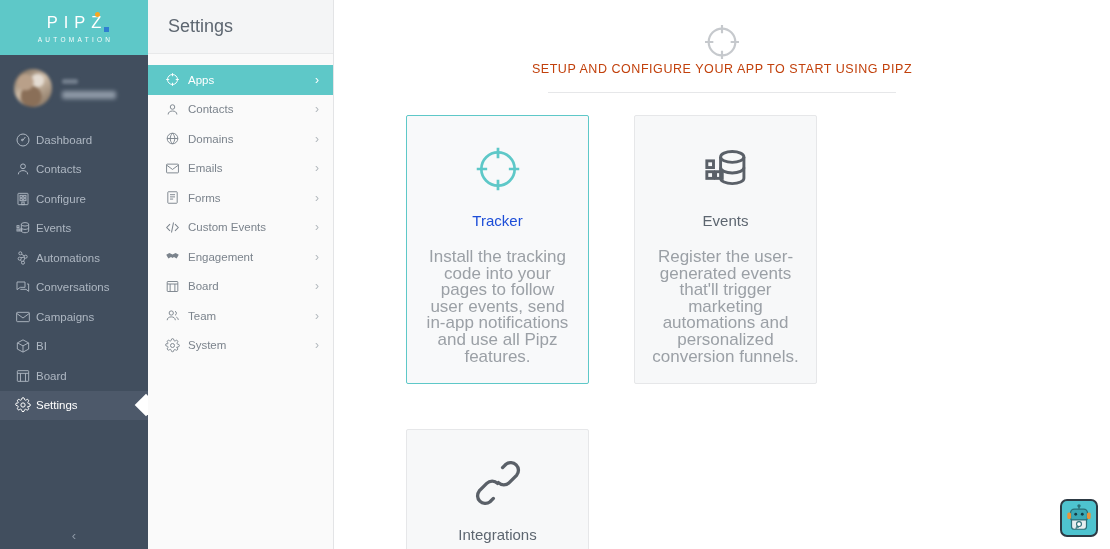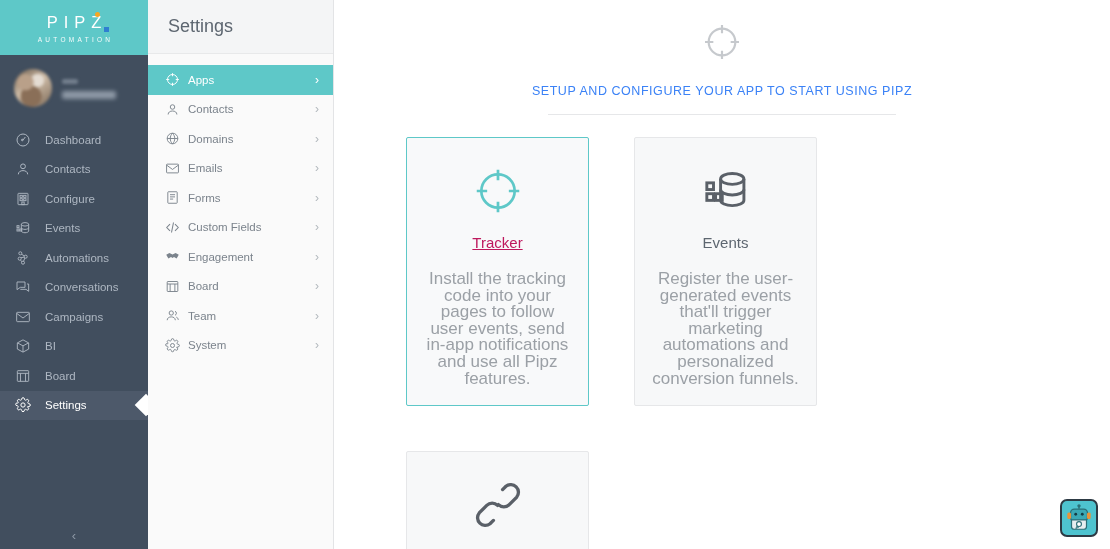--- a/index.html
+++ b/index.html
@@ -63,21 +63,21 @@
       linear-gradient(145deg, #6b5a4a, #cdbba6 45%, #7d6a58);
     filter: blur(1.6px);
   }
   .profile-lines { display: flex; flex-direction: column; gap: 7px; padding-top: 2px; }
   .pl1 { width: 16px; height: 5px; background: #737f8d; filter: blur(1.7px); border-radius: 2px;}
   .pl2 { width: 54px; height: 8px; background: #8d98a5; filter: blur(1.9px); border-radius: 2px;}
 
   .nav-list { padding-top: 4px; }
   .nav-item {
     height: 29.5px; display: flex; align-items: center;
-    gap: 14px; padding-left: 14px;
+    gap: 5px; padding-left: 14px;
     color: #aeb7c2; font-size: 11.5px;
     position: relative; cursor: pointer;
   }
   .nav-item .ico { width: 17px; height: 17px; flex: 0 0 17px; display:flex; align-items:center; justify-content:center; }
   .nav-item .ico svg { width: 16px; height: 16px; display: block; }
   .nav-item.active { background: #4d596a; color: #ffffff; }
   .nav-item.active .notch {
     position: absolute; right: 0; top: 0; width: 11px; height: 29.5px;
   }
   .nav-item.active .notch::before {
@@ -121,22 +121,22 @@
   .main {
     flex: 1; height: 549px; background: #ffffff;
     position: relative; overflow: hidden;
   }
   .main-head {
     padding-top: 22px; display: flex; flex-direction: column; align-items: center;
   }
   .head-icon { color: #c6c9cd; }
   .head-icon svg { width: 40px; height: 40px; display: block; }
   .head-text {
-    margin-top: 22px; font-size: 12.5px; letter-spacing: .55px;
-    color: #3b82f6; text-transform: uppercase;
+    margin-top: 0; font-size: 12.5px; letter-spacing: .55px;
+    color: #c2410c; text-transform: uppercase;
   }
   .head-rule {
     margin-top: 16px; width: 348px; height: 1px; background: #e6e7e9;
   }
 
   .cards {
     margin-top: 22px; padding: 0 72px;
     display: flex; flex-wrap: wrap; gap: 45px 45px;
     justify-content: flex-start;
   }
@@ -149,21 +149,21 @@
     padding: 26px 16px 18px;
     cursor: pointer;
   }
   .card.highlight { border: 1px solid #5ec8c8; background: #f8f9fa; }
   .card-icon { color: #5a6068; height: 54px; display: flex; align-items: center; }
   .card-icon svg { width: 50px; height: 50px; display: block; }
   .card.highlight .card-icon { color: #5ec8c8; }
   .card-title {
     margin-top: 16px; font-size: 15px; color: #5d6670; font-weight: 400;
   }
-  .card.highlight .card-title { color: #be185d; text-decoration: underline; }
+  .card.highlight .card-title { color: #1d4ed8; }
   .card-desc {
     margin-top: 20px; font-size: 17px; line-height: 16.6px;
     color: #9ba0a6; text-align: center;
   }
 
   
   .chat-widget {
     position: absolute; right: 12px; bottom: 12px;
     width: 38px; height: 38px; border-radius: 7px;
     background: #4ec3cf; border: 2px solid #2d3a44;
@@ -379,21 +379,21 @@
         <span class="slabel">Forms</span>
         <span class="chev">›</span>
       </div>
 
       <div class="set-item">
         <span class="sico">
           <svg viewBox="0 0 24 24" fill="none" stroke="currentColor" stroke-width="1.7">
               <path d="M8 6.5L2.8 12 8 17.5M16 6.5L21.2 12 16 17.5M13.6 4l-3.2 16"></path>
             </svg>
         </span>
-        <span class="slabel">Custom Fields</span>
+        <span class="slabel">Custom Events</span>
         <span class="chev">›</span>
       </div>
 
       <div class="set-item">
         <span class="sico">
           <svg viewBox="0 0 24 24" fill="currentColor">
               <path d="M2 9l5-2.6 5 2.2 5-2.2L22 9l-3.4 6-4.2-2.4-2.4 1.6-2.4-1.6L5.4 15z"></path>
             </svg>
         </span>
         <span class="slabel">Engagement</span>

